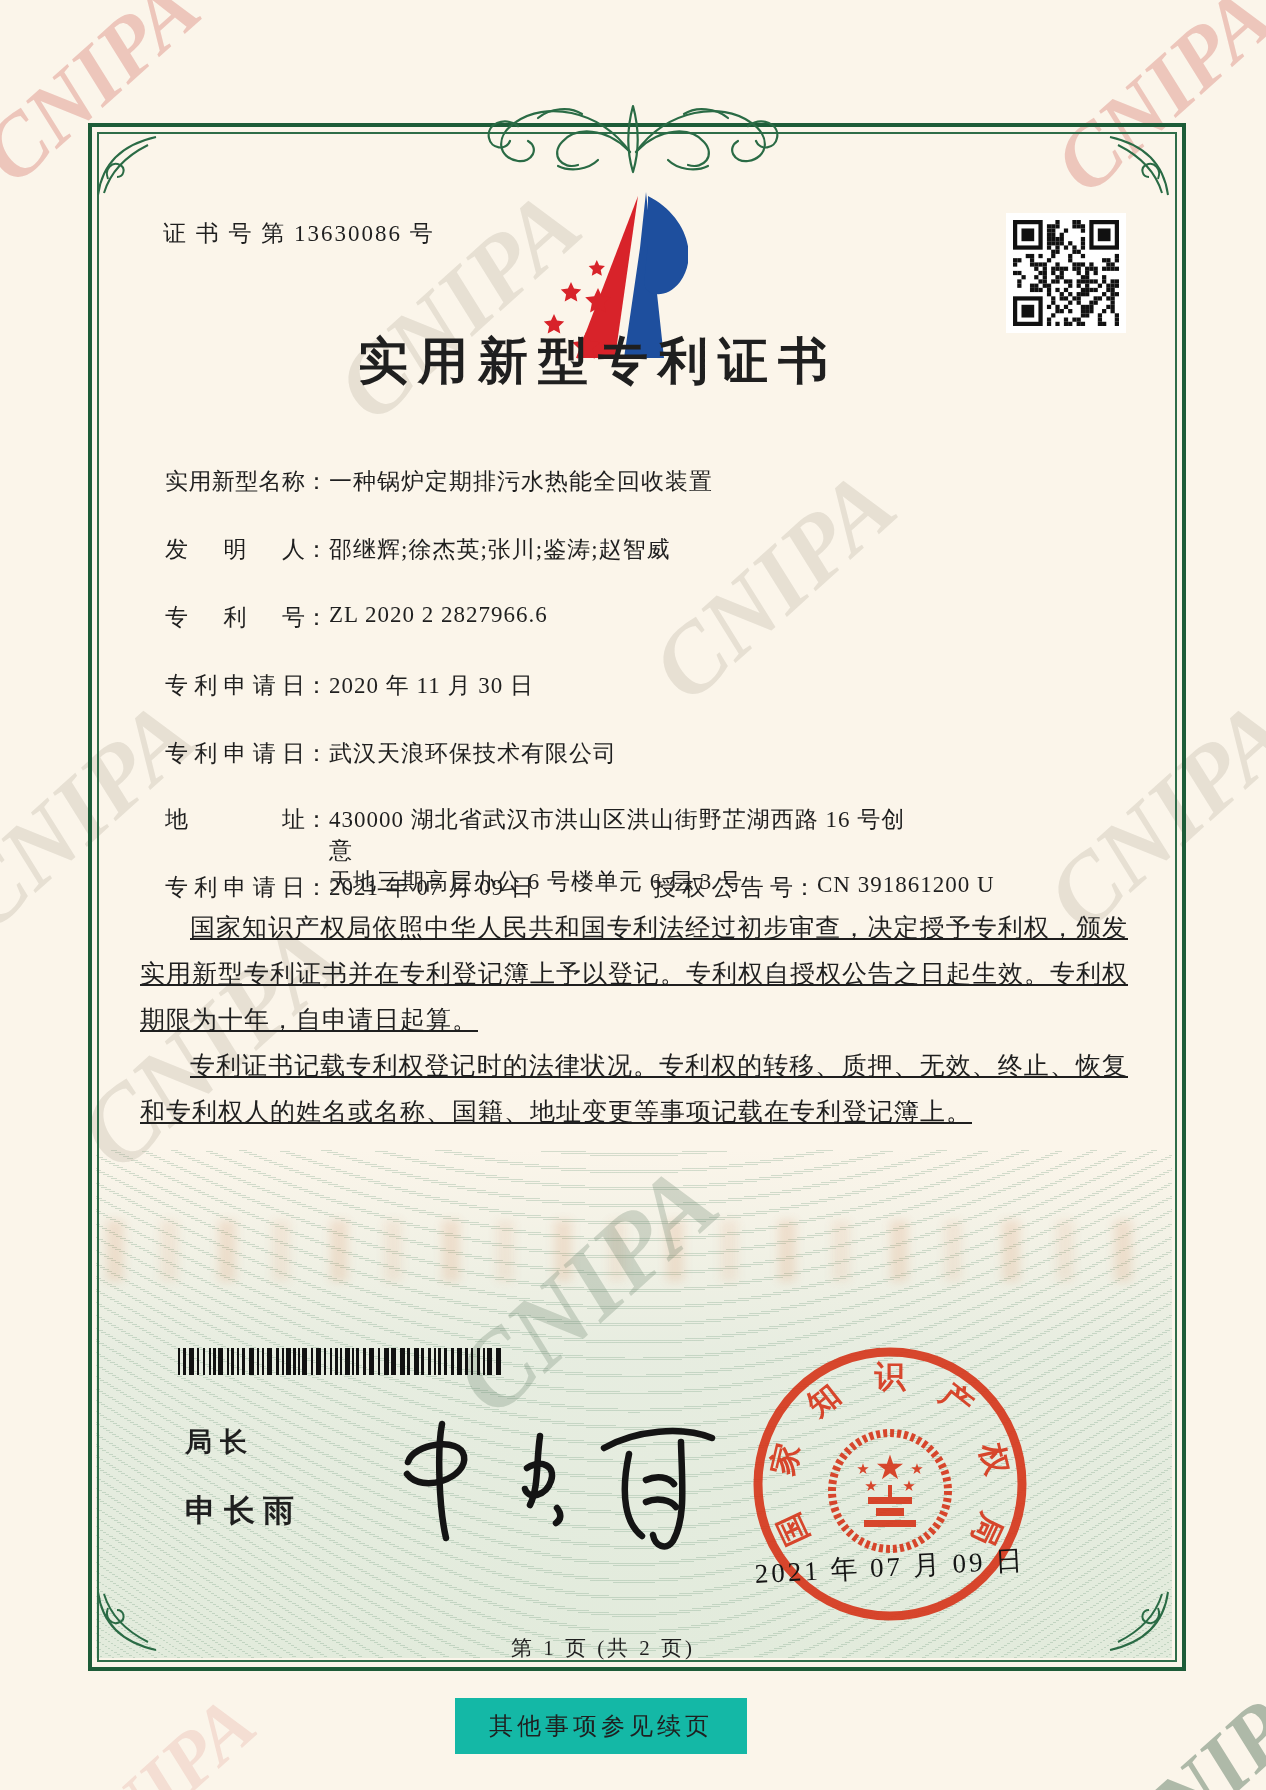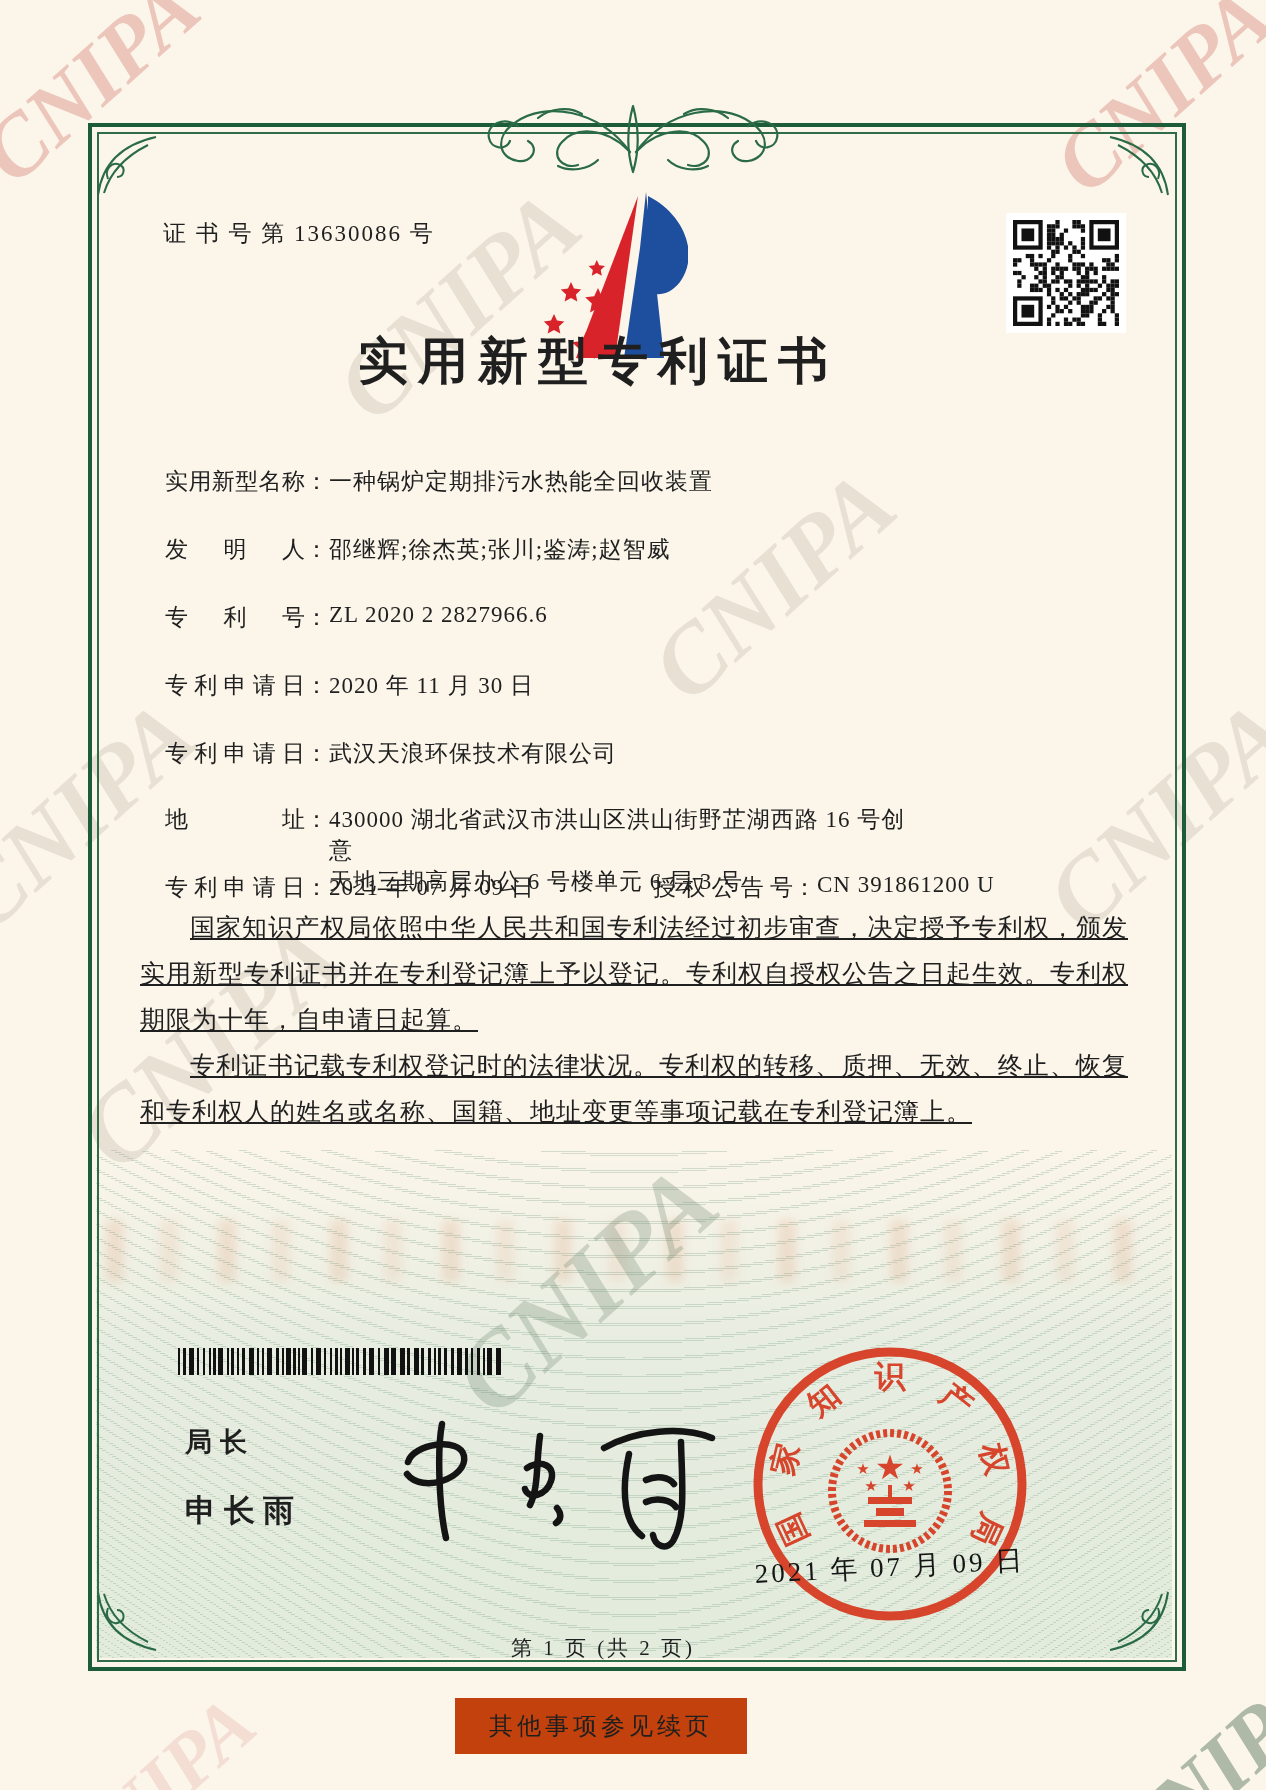--- a/index.html
+++ b/index.html
@@ -61,21 +61,21 @@
   .sig-title{position:absolute;left:185px;top:1424px;font-size:27px;letter-spacing:8px;
              font-family:"Liberation Sans","DejaVu Sans",sans-serif;font-weight:600;z-index:3;}
   .sig-name{position:absolute;left:185px;top:1490px;font-size:31px;letter-spacing:8px;
             font-family:"Liberation Sans","DejaVu Sans",sans-serif;font-weight:600;z-index:3;}
   .signature{position:absolute;left:380px;top:1408px;z-index:4;}
   .seal{position:absolute;left:745px;top:1339px;z-index:5;opacity:.92;}
   .sealdate{position:absolute;left:690px;top:1549px;width:400px;text-align:center;font-size:27px;
             letter-spacing:3px;color:#151515;transform:rotate(-3deg);z-index:6;}
   .pagefoot{position:absolute;left:0;top:1634px;width:1266px;text-align:center;font-size:21px;
             letter-spacing:3px;z-index:3;transform:translateX(-30px);}
-  .contnote{position:absolute;left:455px;top:1698px;background:#c2410c;padding:12px 34px;
+  .contnote{position:absolute;left:455px;top:1698px;background:#14b8a6;padding:12px 34px;
             font-size:24px;letter-spacing:4px;z-index:3;}
 </style>
 </head>
 <body>
 
 <div id="page">
 
   <div class="wm wm-red" style="left:-38px;top:30px;font-size:86px;">CNIPA</div>
   <div class="wm wm-red" style="left:1035px;top:40px;font-size:86px;">CNIPA</div>
   <div class="wm wm-gray" style="left:315px;top:250px;font-size:96px;">CNIPA</div>

